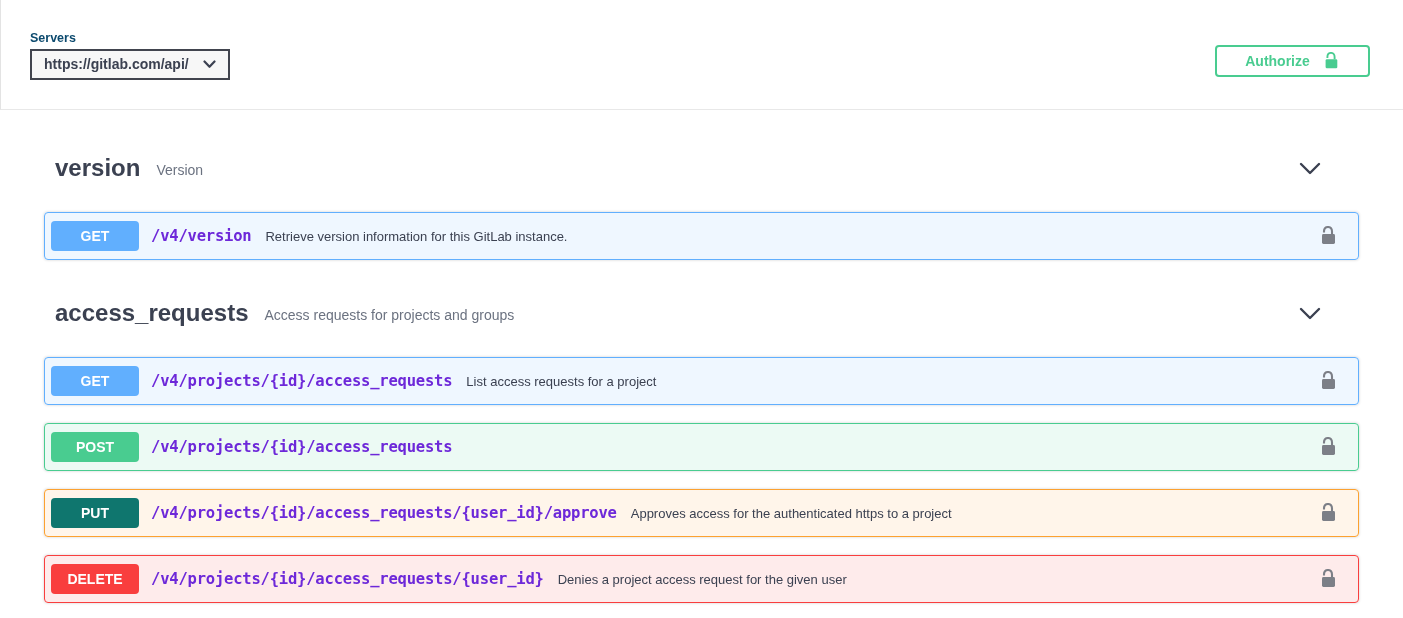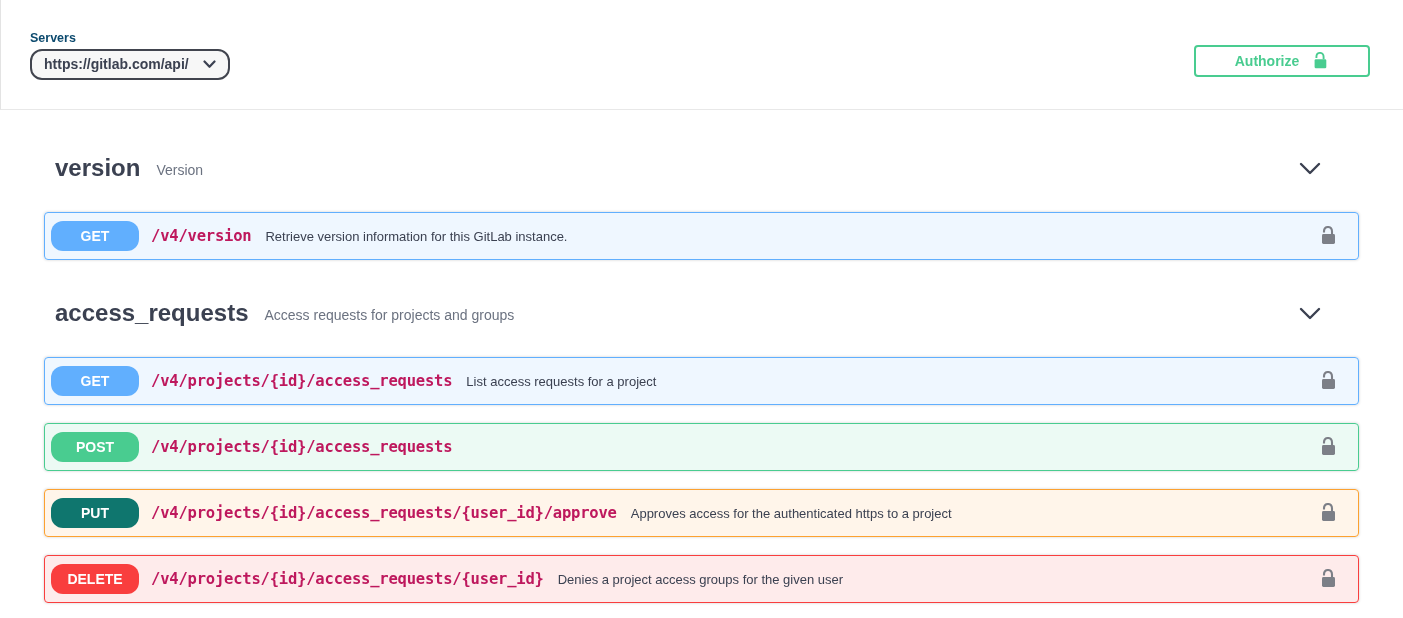--- a/index.html
+++ b/index.html
@@ -8,28 +8,28 @@
 
   
   .topbar {
     position:relative; height:110px; background:#fff;
     border-bottom:1px solid #e8e8e8; border-left:1px solid #e3e3e3;
     padding:31px 0 0 29px;
   }
   .servers-label { display:block; font-size:12.5px; font-weight:bold; color:#0c4a6e; margin-bottom:4px; }
   .server-select {
     display:inline-flex; align-items:center; gap:14px;
-    border:2px solid #41444e; border-radius:12px; background:#f7f7f7;
+    border:2px solid #41444e; border-radius:0; background:#f7f7f7;
     padding:5px 12px 6px 12px; cursor:pointer; height:31px;
   }
   .server-select .value { font-size:14px; font-weight:bold; color:#3b4151; }
   .authorize-btn {
     position:absolute; top:45px; right:33px;
     display:inline-flex; align-items:center; justify-content:center; gap:12px;
-    width:176px; height:32px; background:#fff;
+    width:155px; height:32px; background:#fff;
     border:2px solid #49cc90; border-radius:4px; cursor:pointer;
   }
   .authorize-btn .label { color:#49cc90; font-size:14px; font-weight:bold; font-family:"Liberation Sans", sans-serif; }
 
   
   .content { padding:0 44px 0 44px; }
   .tag-header {
     display:flex; align-items:center; cursor:pointer;
     padding:0 10px 0 11px; margin-top:32px; height:52px;
   }
@@ -44,32 +44,32 @@
     height:48px; margin-top:18px; border-radius:4px;
     border:1px solid; box-shadow:0 0 3px rgba(0,0,0,.19);
     padding:0 5px; cursor:pointer;
   }
   .opblock.get    { background:rgba(97,175,254,.10);  border-color:#61affe; }
   .opblock.post   { background:rgba(73,204,144,.10);  border-color:#49cc90; }
   .opblock.put    { background:rgba(252,161,48,.10);  border-color:#fca130; }
   .opblock.delete { background:rgba(249,62,62,.10);   border-color:#f93e3e;justify-content:space-between; }
 
   .method-badge {
-    min-width:88px; padding:7px 14px; border-radius:12px; text-align:center;
+    min-width:88px; padding:7px 14px; border-radius:4px; text-align:center;
     font-size:14px; font-weight:bold; color:#fff; margin-left:1px;
     font-family:"Liberation Sans", sans-serif;
   }
   .get    .method-badge { background:#61affe; }
   .post   .method-badge { background:#49cc90; }
   .put    .method-badge { background:#0f766e; }
   .delete .method-badge { background:#f93e3e; }
 
   .op-path {
     margin-left:12px; font-family:"DejaVu Sans Mono", monospace;
-    font-size:15.5px; font-weight:bold; color:#be185d; letter-spacing:-0.2px;
+    font-size:15.5px; font-weight:bold; color:#6d28d9; letter-spacing:-0.2px;
   }
   .op-summary { margin-left:14px; font-size:13px; color:#3b4151; }
   .op-lock { margin-left:auto; margin-right:15px; display:flex; align-items:center; background:none; border:none; cursor:pointer; }
 
   svg { display:block; }
 </style>
 </head>
 <body>
 
 <div class="topbar">
@@ -161,21 +161,21 @@
       <svg width="20" height="20" viewBox="0 0 20 20">
         <path d="M14 8 V5.6 C14 2.7 12.7 1 10 1 C7.3 1 6 2.7 6 5.6 V6.6" fill="none" stroke="#7c7f87" stroke-width="2.1"></path>
         <rect x="4" y="8" width="13" height="10" rx="1.4" fill="#7c7f87"></rect>
       </svg>
     </button>
   </div>
 
   <div class="opblock delete">
     <span class="method-badge">DELETE</span>
     <span class="op-path">/v4/projects/{id}/access_requests/{user_id}</span>
-    <span class="op-summary">Denies a project access groups for the given user</span>
+    <span class="op-summary">Denies a project access request for the given user</span>
     <button class="op-lock">
       <svg width="20" height="20" viewBox="0 0 20 20">
         <path d="M14 8 V5.6 C14 2.7 12.7 1 10 1 C7.3 1 6 2.7 6 5.6 V6.6" fill="none" stroke="#7c7f87" stroke-width="2.1"></path>
         <rect x="4" y="8" width="13" height="10" rx="1.4" fill="#7c7f87"></rect>
       </svg>
     </button>
   </div>
 
 </div>
 

